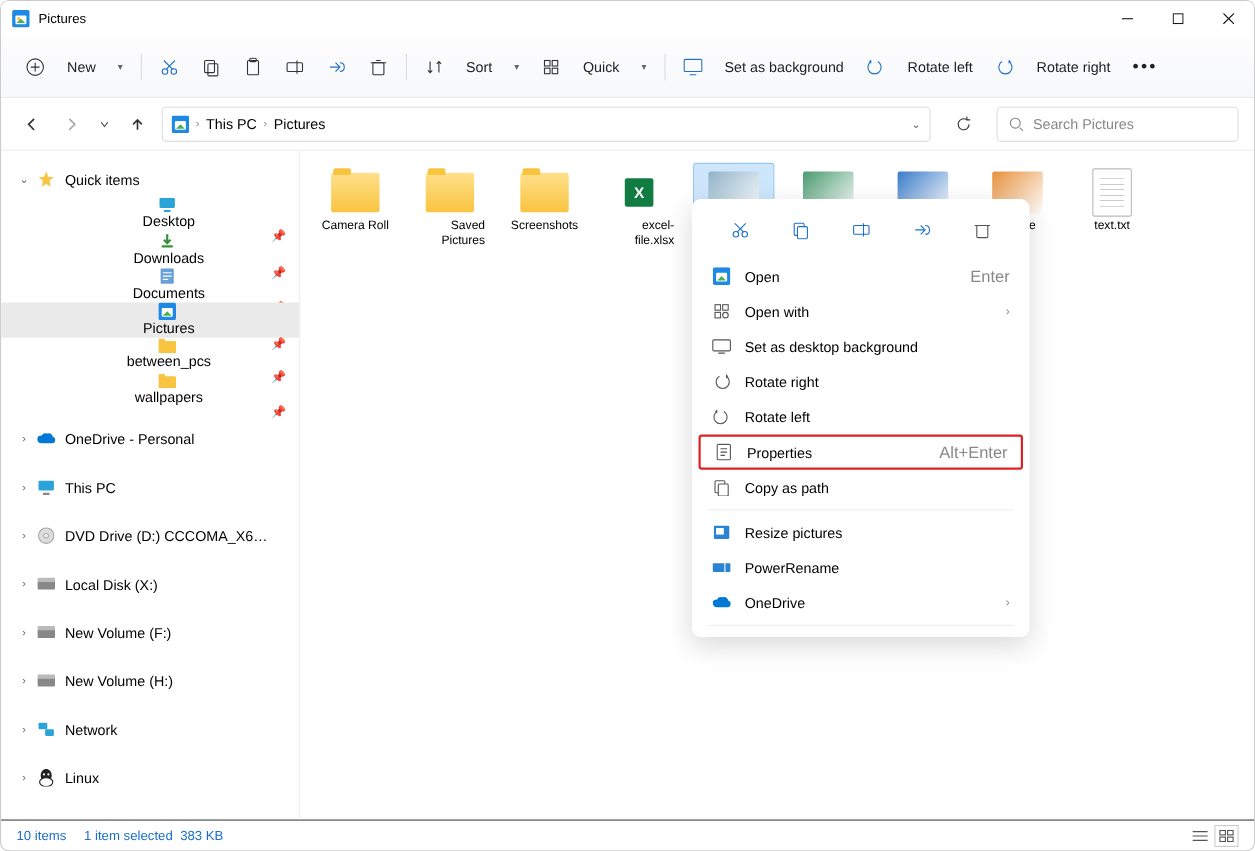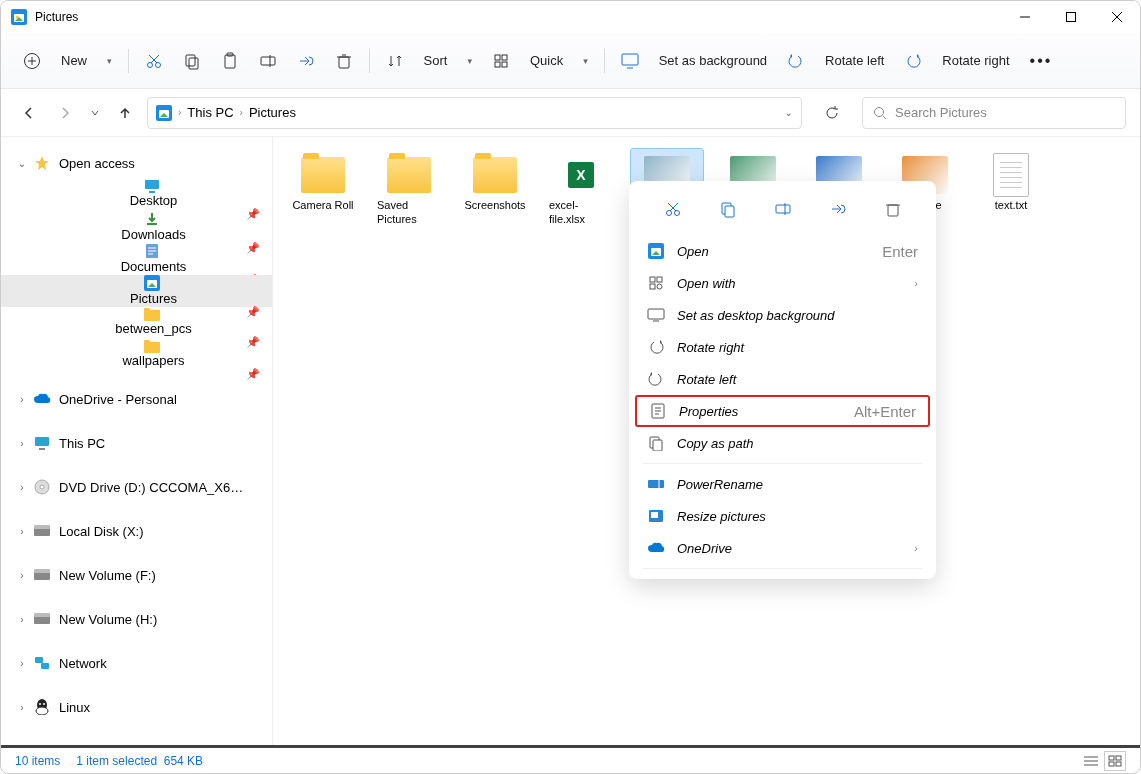--- a/index.html
+++ b/index.html
@@ -21,53 +21,53 @@
 
 
 .navbar { height: 48px; display: flex; align-items: center; padding: 0 14px; gap: 8px; border-bottom: 1px solid #eee; }
 .nav-btn { width: 28px; height: 28px; display: flex; align-items: center; justify-content: center; border-radius: 4px; cursor: pointer; }
 .nav-btn svg { stroke: #555; }
 .addressbar { flex: 1; height: 32px; border: 1px solid #ddd; border-radius: 4px; display: flex; align-items: center; padding: 0 8px; gap: 6px; font-size: 13px; }
 .addressbar .crumb { display: flex; align-items: center; gap: 6px; }
 .addressbar .sep { color: #888; font-size: 10px; }
 .addressbar .spacer { flex: 1; }
 .refresh { margin: 0 8px; }
-.searchbox { width: 264px; height: 32px; border: 1px solid #ddd; border-radius: 4px; display: flex; align-items: center; padding: 0 10px; gap: 8px; font-size: 13px; color: #888; }
+.searchbox { width: 220px; height: 32px; border: 1px solid #ddd; border-radius: 4px; display: flex; align-items: center; padding: 0 10px; gap: 8px; font-size: 13px; color: #888; }
 
 
 .main { display: flex; height: calc(100% - 32px - 56px - 48px - 28px); }
 .sidebar { width: 272px; border-right: 1px solid #eee; overflow: hidden; padding-top: 10px; }
 .tree-item { height: 32px; display: flex; align-items: center; padding-left: 14px; font-size: 13px; cursor: pointer; position: relative; }
 .tree-item.active { background: #eaeaea; }
 .tree-item .chev { width: 14px; display: inline-flex; justify-content: center; color: #666; font-size: 10px; }
 .tree-item .ticon { width: 18px; height: 18px; margin: 0 8px 0 4px; display: inline-flex; align-items: center; justify-content: center; }
 .tree-item .pin { margin-left: auto; margin-right: 12px; color: #888; font-size: 11px; }
 .tree-item.child { padding-left: 34px; flex-direction: column; }
 .tree-group { margin-bottom: 12px; }
 
 .content { flex: 1; padding: 12px 14px; position: relative; }
 .filegrid { display: flex; flex-wrap: wrap; gap: 8px 14px; align-content: flex-start; }
 .file { width: 72px; display: flex; flex-direction: column; align-items: center; padding: 4px; border-radius: 2px; cursor: pointer; }
 .file.selected { background: #cde6fb; outline: 1px solid #95c8f0; }
 .file .ficon { width: 52px; height: 44px; display: flex; align-items: center; justify-content: center; }
-.file .fname { font-size: 11px; text-align: left; line-height: 1.25; margin-top: 2px; word-break: break-word; }
-
-
-.statusbar { height: 28px; border-top: 3px solid #404040; display: flex; align-items: center; padding: 0 14px; font-size: 12px; color: #1a6fc9; gap: 16px; }
+.file .fname { font-size: 11px; text-align: right; line-height: 1.25; margin-top: 2px; word-break: break-word; }
+
+
+.statusbar { height: 28px; border-top: 1px solid #404040; display: flex; align-items: center; padding: 0 14px; font-size: 12px; color: #1a6fc9; gap: 16px; }
 .statusbar .spacer { flex: 1; }
 .statusbar .view-toggle { display: flex; gap: 2px; }
 .statusbar .vt-btn { width: 22px; height: 20px; display: flex; align-items: center; justify-content: center; border: 1px solid transparent; cursor: pointer; }
 
 
 .ctxmenu { position: absolute; left: 628px; top: 180px; width: 307px; background: #fff; border-radius: 8px; box-shadow: 0 8px 24px rgba(0,0,0,0.15); padding: 6px; font-size: 13px; }
 .ctx-toprow { display: flex; justify-content: space-around; padding: 6px 10px 10px; }
 .ctx-topbtn { width: 32px; height: 32px; display: flex; align-items: center; justify-content: center; border-radius: 4px; cursor: pointer; }
 .ctx-item { height: 32px; display: flex; align-items: center; padding: 0 12px; border-radius: 4px; cursor: pointer; gap: 12px; }
 .ctx-item .cicon { width: 18px; height: 18px; display: inline-flex; align-items: center; justify-content: center; }
-.ctx-item .clabel { flex: 1; font-style: italic; }
+.ctx-item .clabel { flex: 1; }
 .ctx-item .caccel { color: #888; font-size: 15px; }
 .ctx-item .carrow { color: #888; font-size: 11px; }
 .ctx-sep { height: 1px; background: #eee; margin: 4px 8px; }
 .ctx-highlight { border: 2px solid #d22; border-radius: 3px; }
 
 
 svg { display: block; }
 
 
 .folder-shape { width: 44px; height: 36px; background: linear-gradient(#ffe08a, #f9c440); border-radius: 2px; position: relative; }
@@ -286,21 +286,21 @@
 <div class="main">
   <div class="sidebar">
     <div class="tree-group">
       <div class="tree-item">
         <span class="chev">⌄</span>
         <span class="ticon">
             <svg width="16" height="16">
               <path d="M8 1 L10 6 L15 6 L11 9 L12 15 L8 12 L4 15 L5 9 L1 6 L6 6 Z" fill="#f9c440"></path>
             </svg>
           </span>
-        <span>Open access</span>
+        <span>Quick items</span>
       </div>
       <div class="tree-item child">
           <span class="ticon">
             <svg width="16" height="14">
               <rect x="1" y="1" width="14" height="9" rx="1" fill="#2aa3d9"></rect>
               <line x1="5" y1="13" x2="11" y2="13" stroke="#2aa3d9" stroke-width="2"></line>
             </svg>
           </span>
           <span>Desktop</span>
           <span class="pin">📌</span>
@@ -515,21 +515,21 @@
             <div class="txt-shape"></div>
           </div>
           <div class="fname">text.txt</div>
         </div>
       </div>
   </div>
 </div>
 
 <div class="statusbar">
   <span>10 items</span>
-  <span><span>1 item selected</span>&nbsp;&nbsp;<span>654 KB</span></span>
+  <span><span>1 item selected</span>&nbsp;&nbsp;<span>383 KB</span></span>
   <span class="spacer"></span>
   <div class="view-toggle">
     <div class="vt-btn">
         <svg width="14" height="12">
           <line x1="0" y1="2" x2="14" y2="2" stroke="#555"></line>
           <line x1="0" y1="6" x2="14" y2="6" stroke="#555"></line>
           <line x1="0" y1="10" x2="14" y2="10" stroke="#555"></line>
         </svg>
       </div>
     <div class="vt-btn" style="border-color:#ccc">
@@ -645,38 +645,38 @@
         <svg width="16" height="16">
           <rect x="2" y="2" width="9" height="11" rx="1" fill="none" stroke="#555"></rect>
           <rect x="5" y="5" width="9" height="11" rx="1" fill="#fff" stroke="#555"></rect>
         </svg>
       </span>
       <span class="clabel">Copy as path</span>
     </div>
   <div class="ctx-sep"></div>
   <div class="ctx-item">
       <span class="cicon">
+        <svg width="16" height="14">
+          <rect x="1" y="1" width="14" height="12" rx="1" fill="#2a84d2"></rect>
+          <rect x="3" y="3" width="7" height="6" fill="#fff"></rect>
+        </svg>
+      </span>
+      <span class="clabel">Resize pictures</span>
+    </div>
+  <div class="ctx-item">
+      <span class="cicon">
         <svg width="18" height="14">
           <rect x="1" y="3" width="16" height="8" rx="1" fill="#2a84d2"></rect>
           <line x1="12" y1="1" x2="12" y2="13" stroke="#fff"></line>
         </svg>
       </span>
       <span class="clabel">PowerRename</span>
     </div>
   <div class="ctx-item">
       <span class="cicon">
-        <svg width="16" height="14">
-          <rect x="1" y="1" width="14" height="12" rx="1" fill="#2a84d2"></rect>
-          <rect x="3" y="3" width="7" height="6" fill="#fff"></rect>
-        </svg>
-      </span>
-      <span class="clabel">Resize pictures</span>
-    </div>
-  <div class="ctx-item">
-      <span class="cicon">
         <svg width="18" height="12">
           <path d="M5 10 Q1 10 1 6 Q1 3 5 3 Q6 0 10 1 Q14 0 15 4 Q18 5 17 8 Q17 10 14 10 Z" fill="#0078d4"></path>
         </svg>
       </span>
       <span class="clabel">OneDrive</span>
       <span class="carrow">›</span>
     </div>
   <div class="ctx-sep"></div>
 </div>
 

